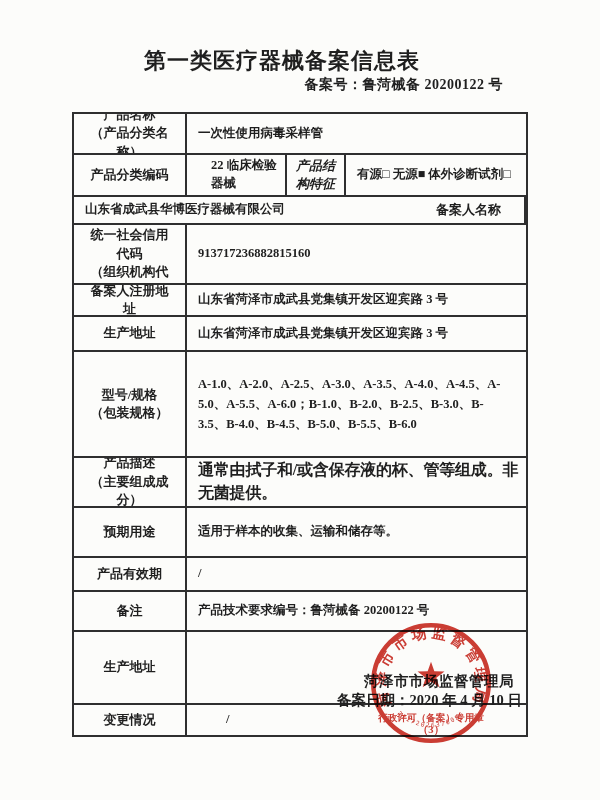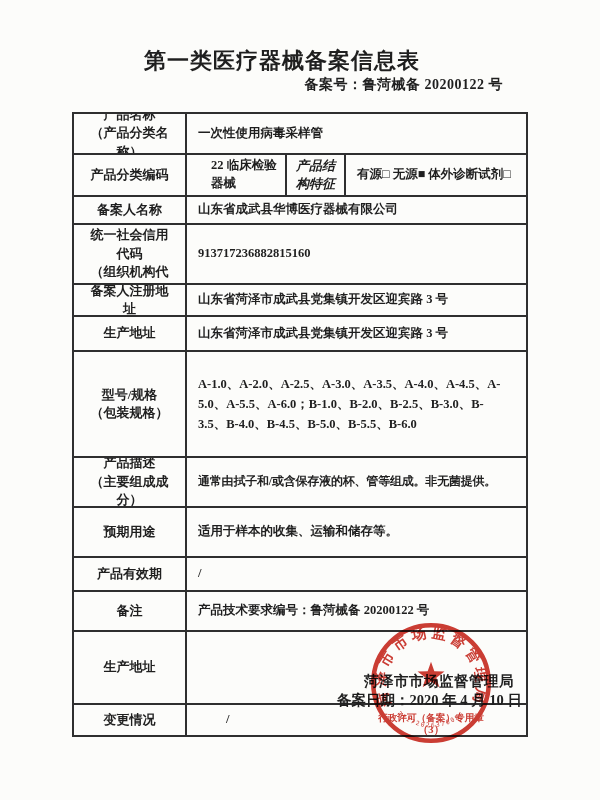--- a/index.html
+++ b/index.html
@@ -40,21 +40,21 @@
   }
   .c1 { flex:none; width:100px; border-right:2px solid #2f2f2f; padding-left:24px; }
   .c2 { flex:none; width:59px; border-right:2px solid #2f2f2f;
         justify-content:center; text-align:center; white-space:pre-line;
         font-size:13px; padding:2px 3px; font-weight:600;font-style:italic; }
   .r1{height:41px} .r2{height:42px} .r3{height:28px} .r4{height:60px}
   .r5{height:32px} .r6{height:35px} .r7{height:106px} .r8{height:50px}
   .r9{height:50px} .r10{height:34px} .r11{height:40px} .r12{height:73px}
   .r13{height:30px}
   .r7 .value { line-height:1.62; padding-right:16px; }
-  .r8 .value { font-size:12px; letter-spacing:-0.2px; }
+  .r8 .value { font-size:16px; letter-spacing:-0.2px; }
   .authority {
     position:absolute; left:364px; top:672px;
     font-size:14.5px; font-weight:700; letter-spacing:0.5px;
   }
   .record-date {
     position:absolute; left:337px; top:691px;
     font-size:14.5px; font-weight:700;
   }
   .stamp {
     position:absolute; left:350px; top:602px; width:162px; height:162px;
@@ -79,22 +79,22 @@
 
     <div class="row r2">
       <div class="cell label">产品分类编码</div>
       <div class="cell value c1">22 临床检验器械</div>
       <div class="cell c2">产品结
 构特征</div>
       <div class="cell value">有源□ 无源■ 体外诊断试剂□</div>
     </div>
 
     <div class="row r3">
+      <div class="cell value">山东省成武县华博医疗器械有限公司</div>
       <div class="cell label">备案人名称</div>
-      <div class="cell value">山东省成武县华博医疗器械有限公司</div>
     </div>
 
     <div class="row r4">
       <div class="cell label">备　案　人
 统一社会信用代码
 （组织机构代码）</div>
       <div class="cell value">913717236882815160</div>
     </div>
 
     <div class="row r5">

